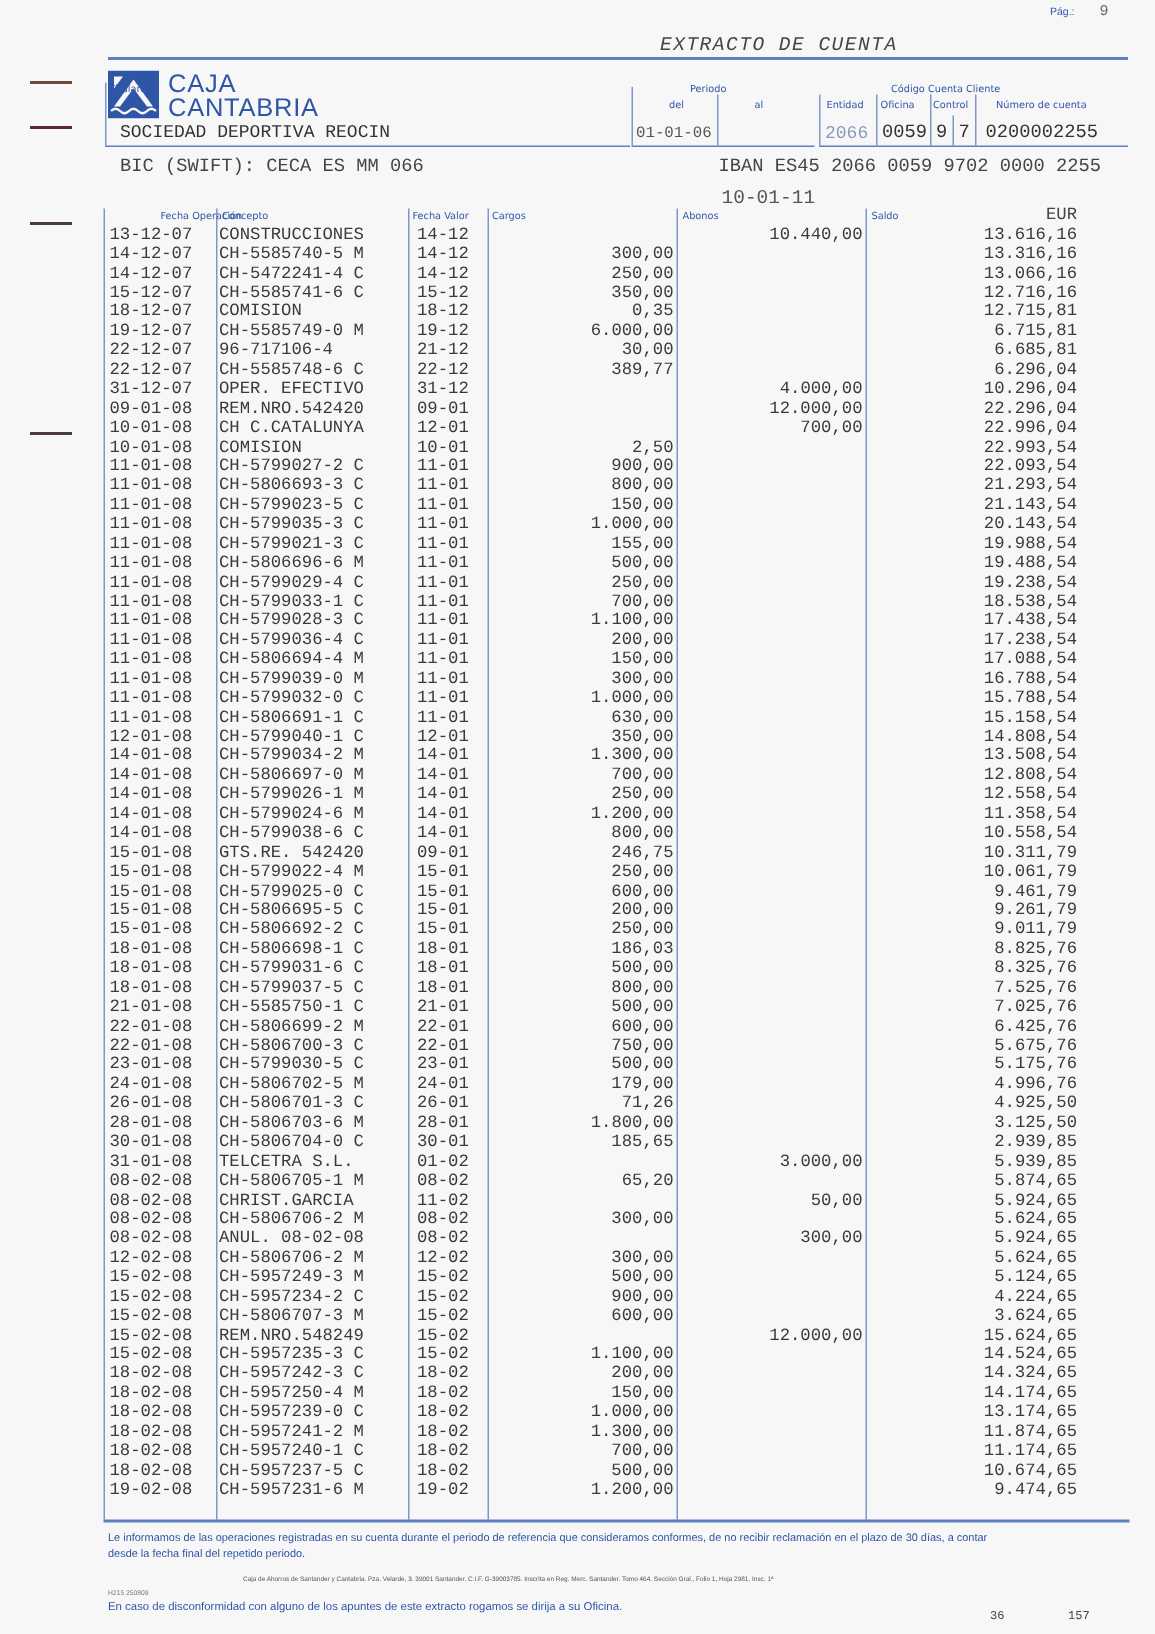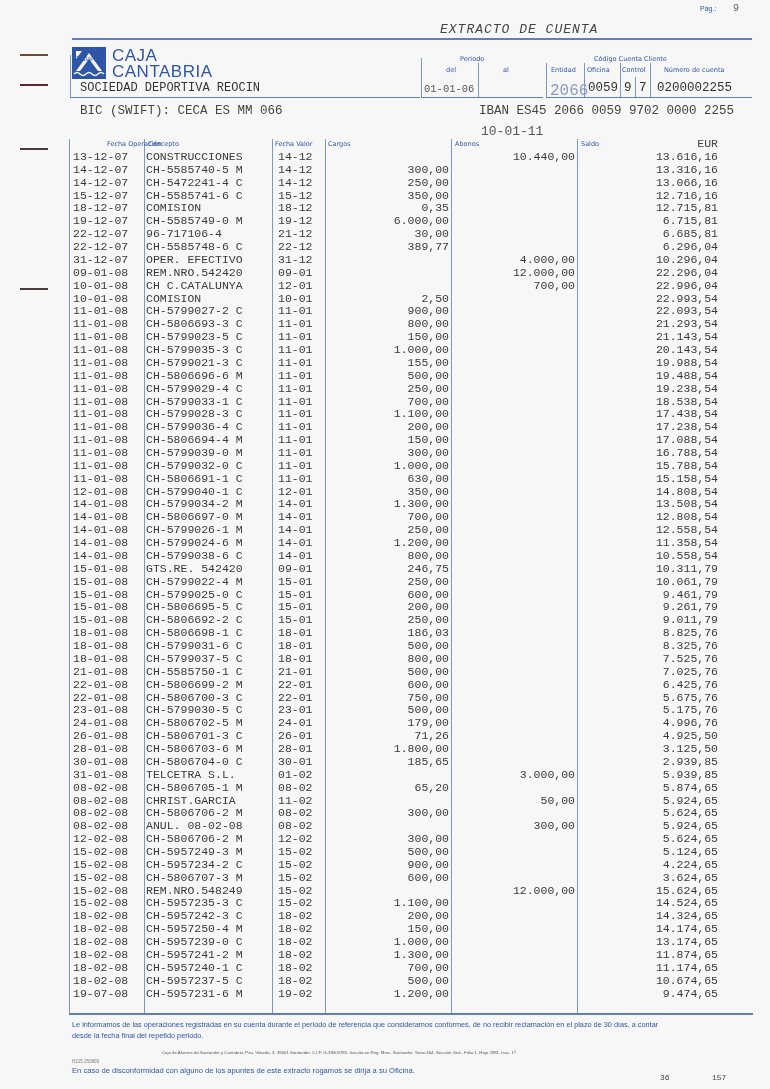--- a/index.html
+++ b/index.html
@@ -70,21 +70,21 @@
 <div class="abs lbl" style="left:551px; top:66px;">Entidad</div>
 <div class="abs lbl" style="left:587px; top:66px;">Oficina</div>
 <div class="abs lbl" style="left:622px; top:66px;">Control</div>
 <div class="abs lbl" style="left:664px; top:66px;">Número de cuenta</div>
 <div class="vline" style="left:546px; top:63px; height:34px;"></div>
 <div class="vline" style="left:584px; top:63px; height:34px;"></div>
 <div class="vline" style="left:620px; top:63px; height:34px;"></div>
 <div class="vline" style="left:635px; top:77px; height:20px;"></div>
 <div class="vline" style="left:650px; top:63px; height:34px;"></div>
 <div class="hline" style="left:546px; top:97px; width:206px; height:1px;"></div>
-<div class="abs mono" style="left:550px; top:82px; font-size:16px; color:#8a9ac0;">2066</div>
+<div class="abs mono" style="left:550px; top:82px; font-size:12px; color:#8a9ac0;">2066</div>
 <div class="abs mono" style="left:588px; top:81px; font-size:12.5px; color:#333;">0059</div>
 <div class="abs mono" style="left:624px; top:81px; font-size:12.5px; color:#333;">9</div>
 <div class="abs mono" style="left:639px; top:81px; font-size:12.5px; color:#333;">7</div>
 <div class="abs mono" style="left:657px; top:81px; font-size:12.5px; color:#333;">0200002255</div>
 <div class="abs mono" style="left:479px; top:104px; font-size:12.5px; color:#444;">IBAN ES45 2066 0059 9702 0000 2255</div>
 
 <div>
   <div class="vline" style="left:69px; top:139px; height:874px;"></div>
   <div class="vline" style="left:144px; top:139px; height:874px;"></div>
   <div class="vline" style="left:272px; top:139px; height:874px;"></div>
@@ -160,21 +160,21 @@
       <div class="row mono" style="top: 857.85px;"><span class="c-fo">15-02-08</span><span class="c-con">CH-5957234-2 C</span><span class="c-fv">15-02</span><span class="c-car">900,00</span><span class="c-abo"></span><span class="c-sal">4.224,65</span></div>
       <div class="row mono" style="top: 870.72px;"><span class="c-fo">15-02-08</span><span class="c-con">CH-5806707-3 M</span><span class="c-fv">15-02</span><span class="c-car">600,00</span><span class="c-abo"></span><span class="c-sal">3.624,65</span></div>
       <div class="row mono" style="top: 883.59px;"><span class="c-fo">15-02-08</span><span class="c-con">REM.NRO.548249</span><span class="c-fv">15-02</span><span class="c-car"></span><span class="c-abo">12.000,00</span><span class="c-sal">15.624,65</span></div>
       <div class="row mono" style="top: 896.46px;"><span class="c-fo">15-02-08</span><span class="c-con">CH-5957235-3 C</span><span class="c-fv">15-02</span><span class="c-car">1.100,00</span><span class="c-abo"></span><span class="c-sal">14.524,65</span></div>
       <div class="row mono" style="top: 909.33px;"><span class="c-fo">18-02-08</span><span class="c-con">CH-5957242-3 C</span><span class="c-fv">18-02</span><span class="c-car">200,00</span><span class="c-abo"></span><span class="c-sal">14.324,65</span></div>
       <div class="row mono" style="top: 922.2px;"><span class="c-fo">18-02-08</span><span class="c-con">CH-5957250-4 M</span><span class="c-fv">18-02</span><span class="c-car">150,00</span><span class="c-abo"></span><span class="c-sal">14.174,65</span></div>
       <div class="row mono" style="top: 935.07px;"><span class="c-fo">18-02-08</span><span class="c-con">CH-5957239-0 C</span><span class="c-fv">18-02</span><span class="c-car">1.000,00</span><span class="c-abo"></span><span class="c-sal">13.174,65</span></div>
       <div class="row mono" style="top: 947.94px;"><span class="c-fo">18-02-08</span><span class="c-con">CH-5957241-2 M</span><span class="c-fv">18-02</span><span class="c-car">1.300,00</span><span class="c-abo"></span><span class="c-sal">11.874,65</span></div>
       <div class="row mono" style="top: 960.81px;"><span class="c-fo">18-02-08</span><span class="c-con">CH-5957240-1 C</span><span class="c-fv">18-02</span><span class="c-car">700,00</span><span class="c-abo"></span><span class="c-sal">11.174,65</span></div>
       <div class="row mono" style="top: 973.68px;"><span class="c-fo">18-02-08</span><span class="c-con">CH-5957237-5 C</span><span class="c-fv">18-02</span><span class="c-car">500,00</span><span class="c-abo"></span><span class="c-sal">10.674,65</span></div>
-      <div class="row mono" style="top: 986.55px;"><span class="c-fo">19-07-08</span><span class="c-con">CH-5957231-6 M</span><span class="c-fv">19-02</span><span class="c-car">1.200,00</span><span class="c-abo"></span><span class="c-sal">9.474,65</span></div>
+      <div class="row mono" style="top: 986.55px;"><span class="c-fo">19-02-08</span><span class="c-con">CH-5957231-6 M</span><span class="c-fv">19-02</span><span class="c-car">1.200,00</span><span class="c-abo"></span><span class="c-sal">9.474,65</span></div>
     </div>
 </div>
 
 <div class="abs footer-text" style="left:72px; top:1020px; width:690px;">Le informamos de las operaciones registradas en su cuenta durante el periodo de referencia que consideramos conformes, de no recibir reclamación en el plazo de 30 días, a contar</div>
 <div class="abs footer-text" style="left:72px; top:1031px;">desde la fecha final del repetido periodo.</div>
 <div class="abs footer-text" style="left:72px; top:1066px; font-size:7.6px;">En caso de disconformidad con alguno de los apuntes de este extracto rogamos se dirija a su Oficina.</div>
 <div class="abs" style="left:162px; top:1050px; font-size:4.3px; color:#555; white-space:nowrap;">Caja de Ahorros de Santander y Cantabria. Pza. Velarde, 3. 39001 Santander. C.I.F. G-39003785. Inscrita en Reg. Merc. Santander. Tomo 464. Sección Gral., Folio 1, Hoja 2981. Insc. 1ª</div>
 <div class="abs" style="left:72px; top:1059px; font-size:4.5px; color:#777;">H215 250809</div>
 <div class="abs mono" style="left:660px; top:1073px; font-size:8px; color:#444;">36</div>
 <div class="abs mono" style="left:712px; top:1073px; font-size:8px; color:#444;">157</div>

